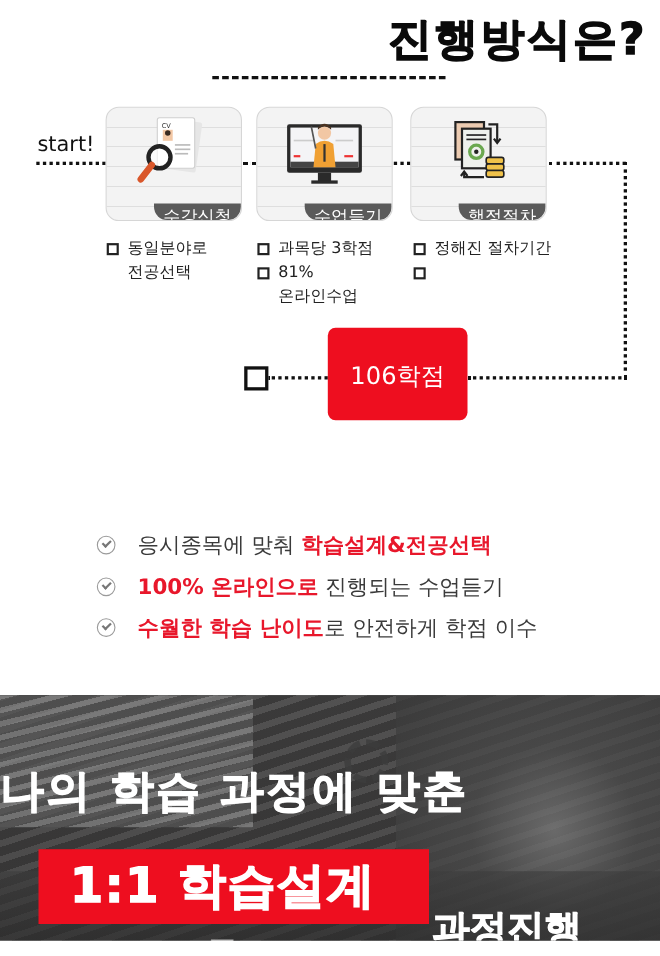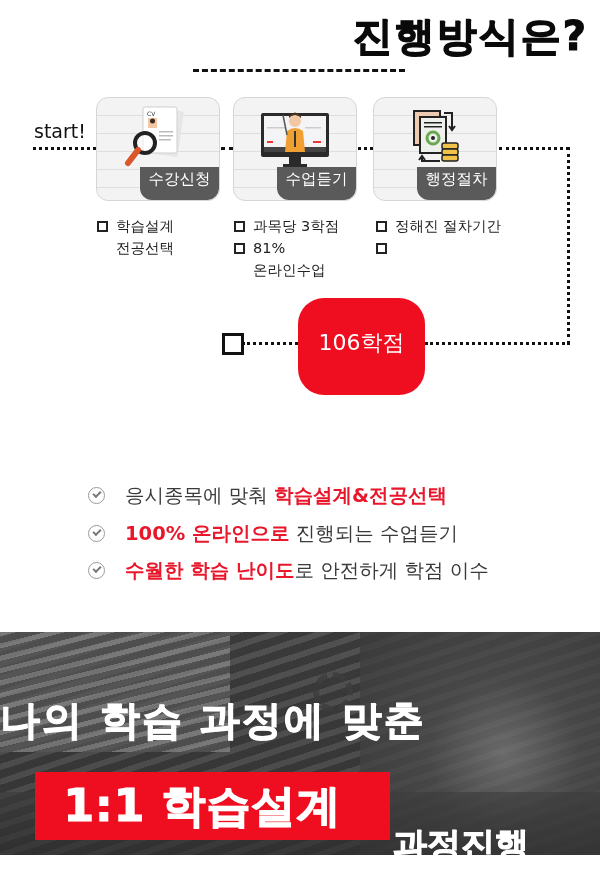--- a/index.html
+++ b/index.html
@@ -19,39 +19,39 @@
   .dot-h { height:0; border-top:3px dotted #111; }
   .dot-v { width:0; border-left:3px dotted #111; }
 
   .start-label { left:34px; top:120px; font-size:19px; color:#111;
                  font-family:"DejaVu Sans",sans-serif; }
 
   
   .card { width:124px; height:104px; border-radius:12px;
           background:repeating-linear-gradient(to bottom,#f3f3f3 0,#f3f3f3 17px,#dedede 17px,#dedede 18px);
           border:1.5px solid #d6d6d6; box-sizing:border-box; overflow:hidden; }
-  .card-label { position:absolute; left:0; right:0; bottom:0; height:33px;
+  .card-label { position:absolute; left:0; right:0; bottom:0; height:15px;
           background:#5a5a5a; color:#fff; font-size:15.5px; text-align:center;
           line-height:25px; border-radius:0 0 12px 12px;margin-left:43px; }
   .card-icon { position:absolute; left:0; right:0; top:6px; height:68px;
           display:flex; align-items:center; justify-content:center; }
 
   
   .bullets { font-size:14.5px; color:#222; line-height:22px; }
   .bullet-row { display:flex; align-items:flex-start; }
   .sq { width:7px; height:7px; border:2px solid #222; margin-top:6px;
         margin-right:8px; flex:0 0 auto; }
   .indent { padding-left:19px; }
 
   
   .end-square { left:222px; top:333px; width:16px; height:16px;
                 border:3px solid #111; background:#fff; }
 
   
-  .pill { left:298px; top:298px; width:127px; height:97px; border-radius:26px;
+  .pill { left:298px; top:298px; width:127px; height:84px; border-radius:7px;
           background:#ee0e1f; color:#fff; font-size:22px; text-align:center;
           line-height:90px; }
 
   
   .check-row { left:88px; display:flex; align-items:center; font-size:19.5px;
                color:#3a3a3a; }
   .check-icon { width:17px; height:17px; border:1.5px solid #9a9a9a; border-radius:50%;
                 margin-right:20px; position:relative; box-sizing:border-box; }
   .check-icon::after { content:""; position:absolute; left:4px; top:3px; width:6px;
                 height:3px; border-left:2px solid #777; border-bottom:2px solid #777;
@@ -154,21 +154,21 @@
       <path d="M40 56 L22 56 L22 52" fill="none" stroke="#222" stroke-width="2"></path>
       <path d="M19 55 L22 51 L25 55" fill="none" stroke="#222" stroke-width="2"></path>
     </svg>
   </div>
   <div class="card-label">행정절차</div>
 </div>
 
 <div class="abs bullets" style="left:97px; top:215px;">
   <div class="bullet-row">
       <span class="sq"></span>
-      <span>학습설계</span>
+      <span>동일분야로</span>
     </div>
   <div class="indent">전공선택</div>
 </div>
 
 <div class="abs bullets" style="left:234px; top:215px;">
   <div class="bullet-row">
       <span class="sq"></span>
       <span>과목당 3학점</span>
     </div>
   <div class="bullet-row">

